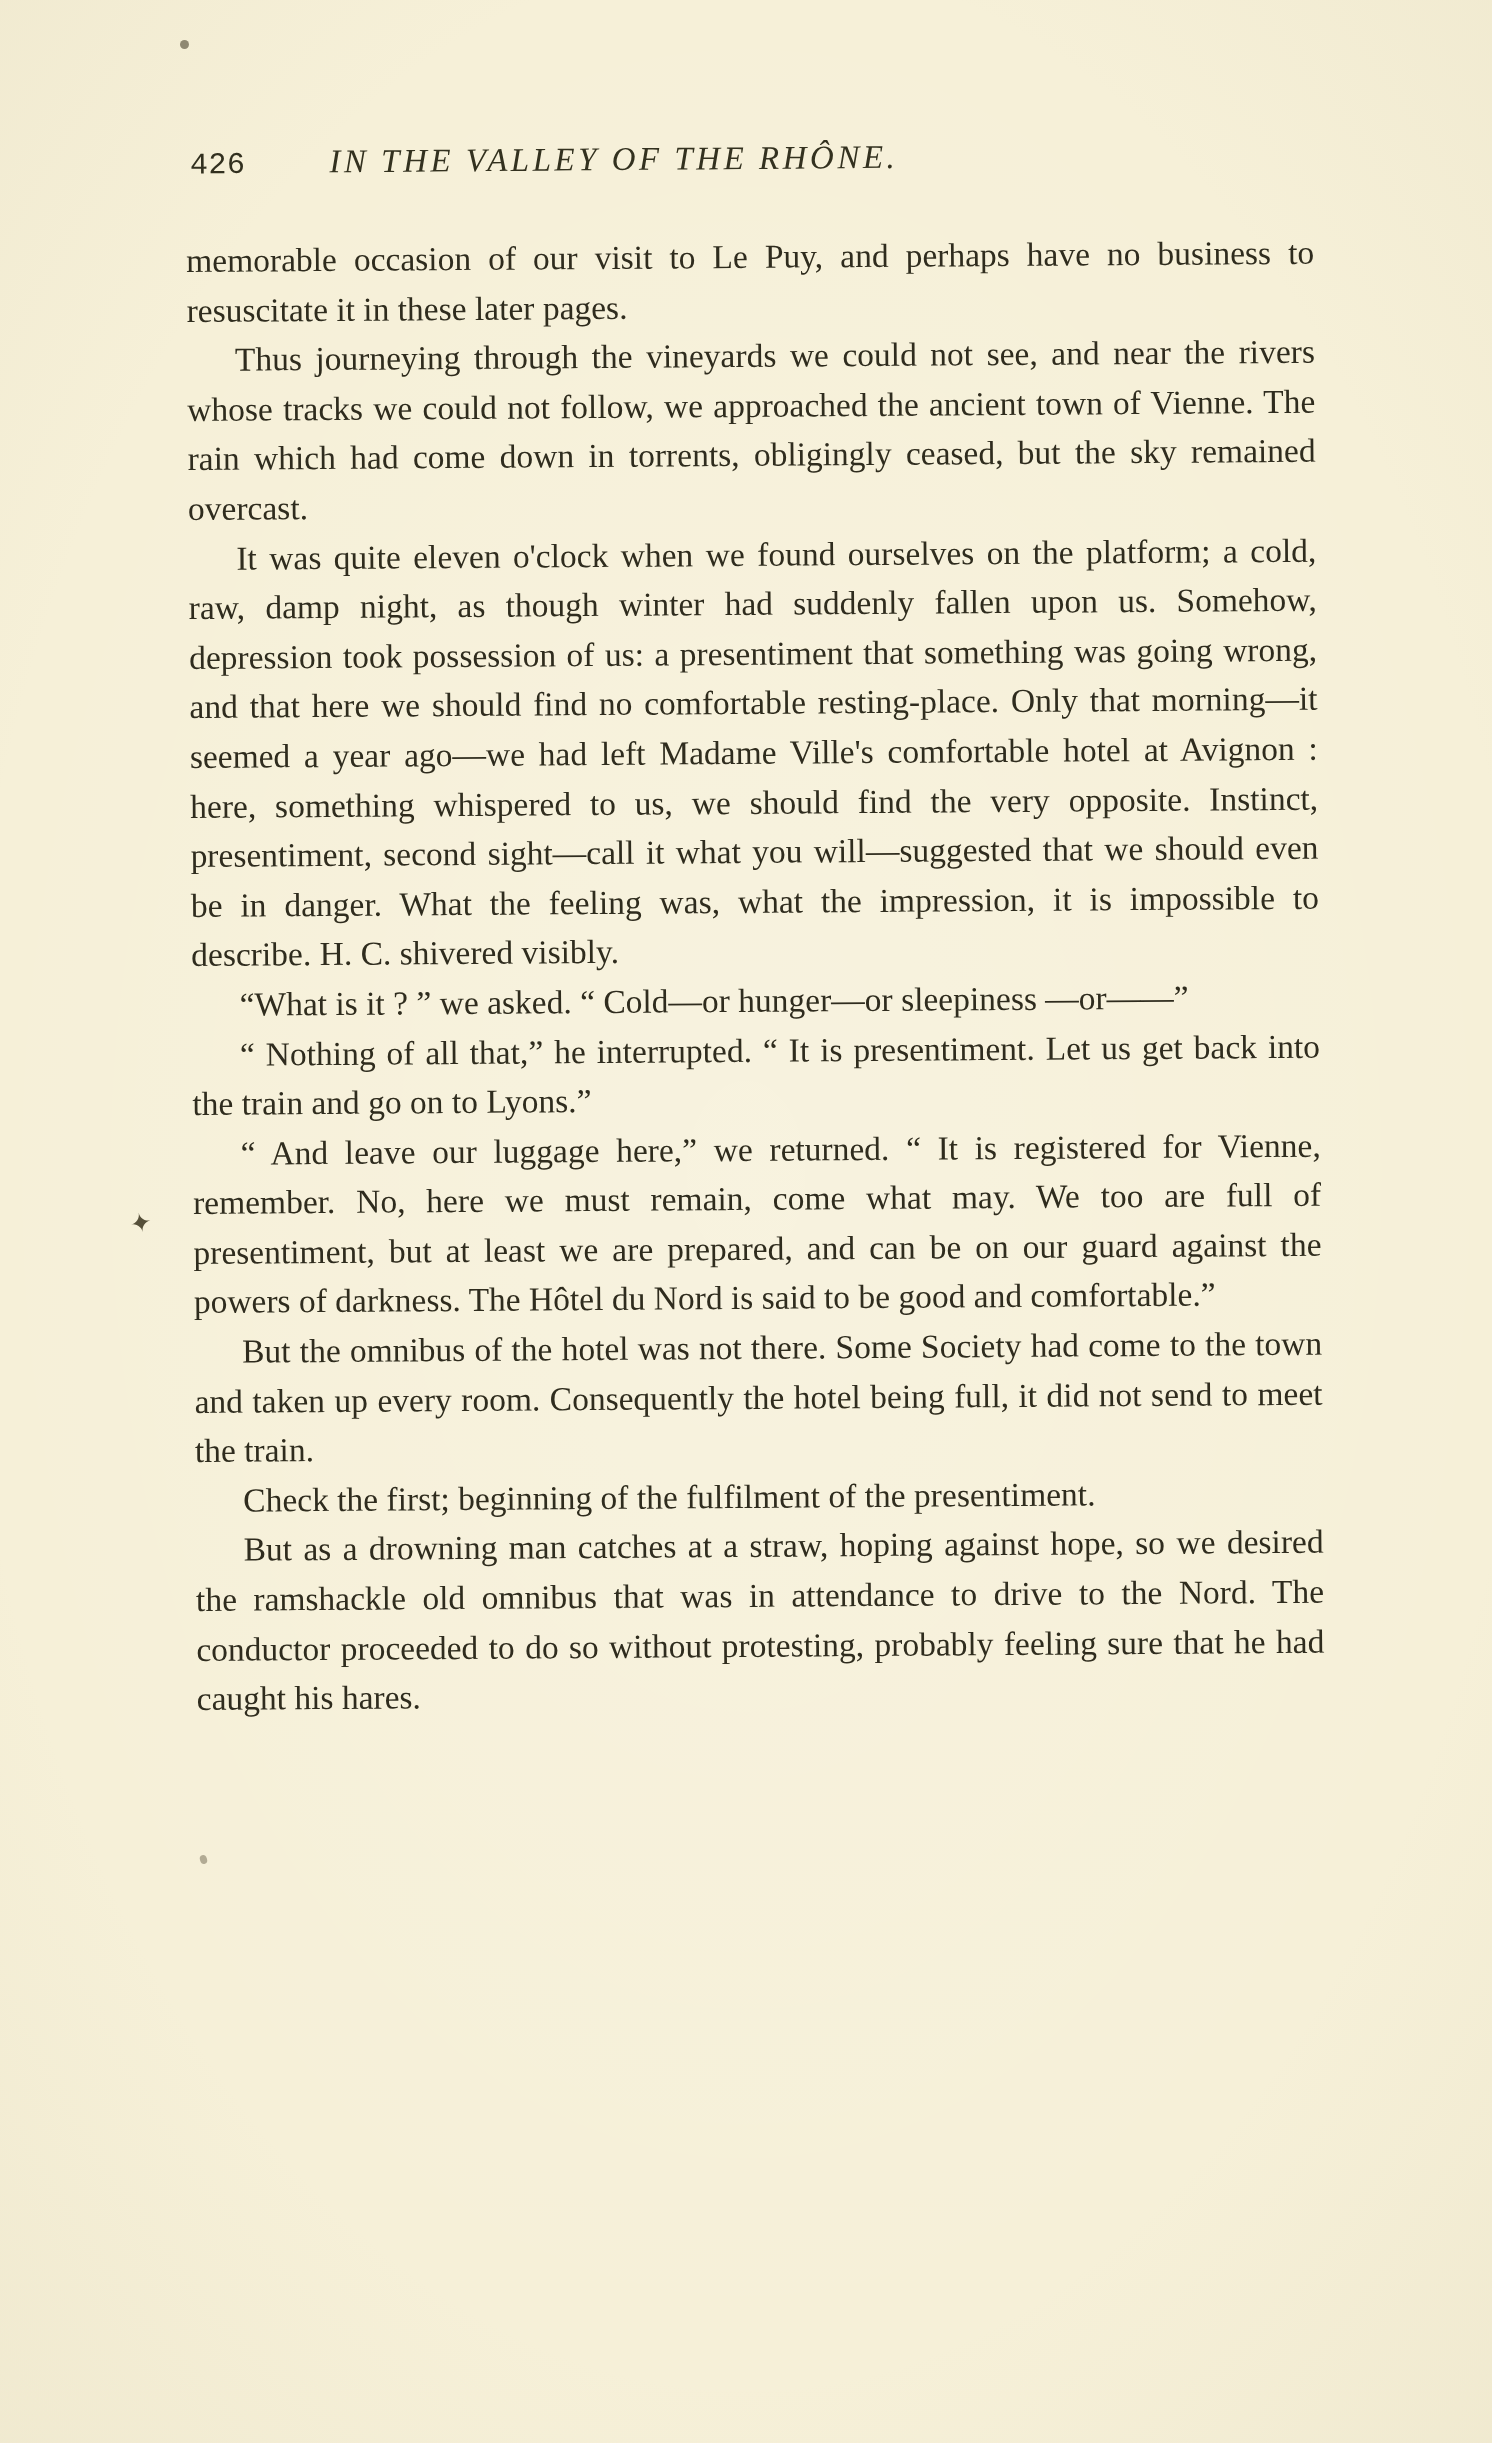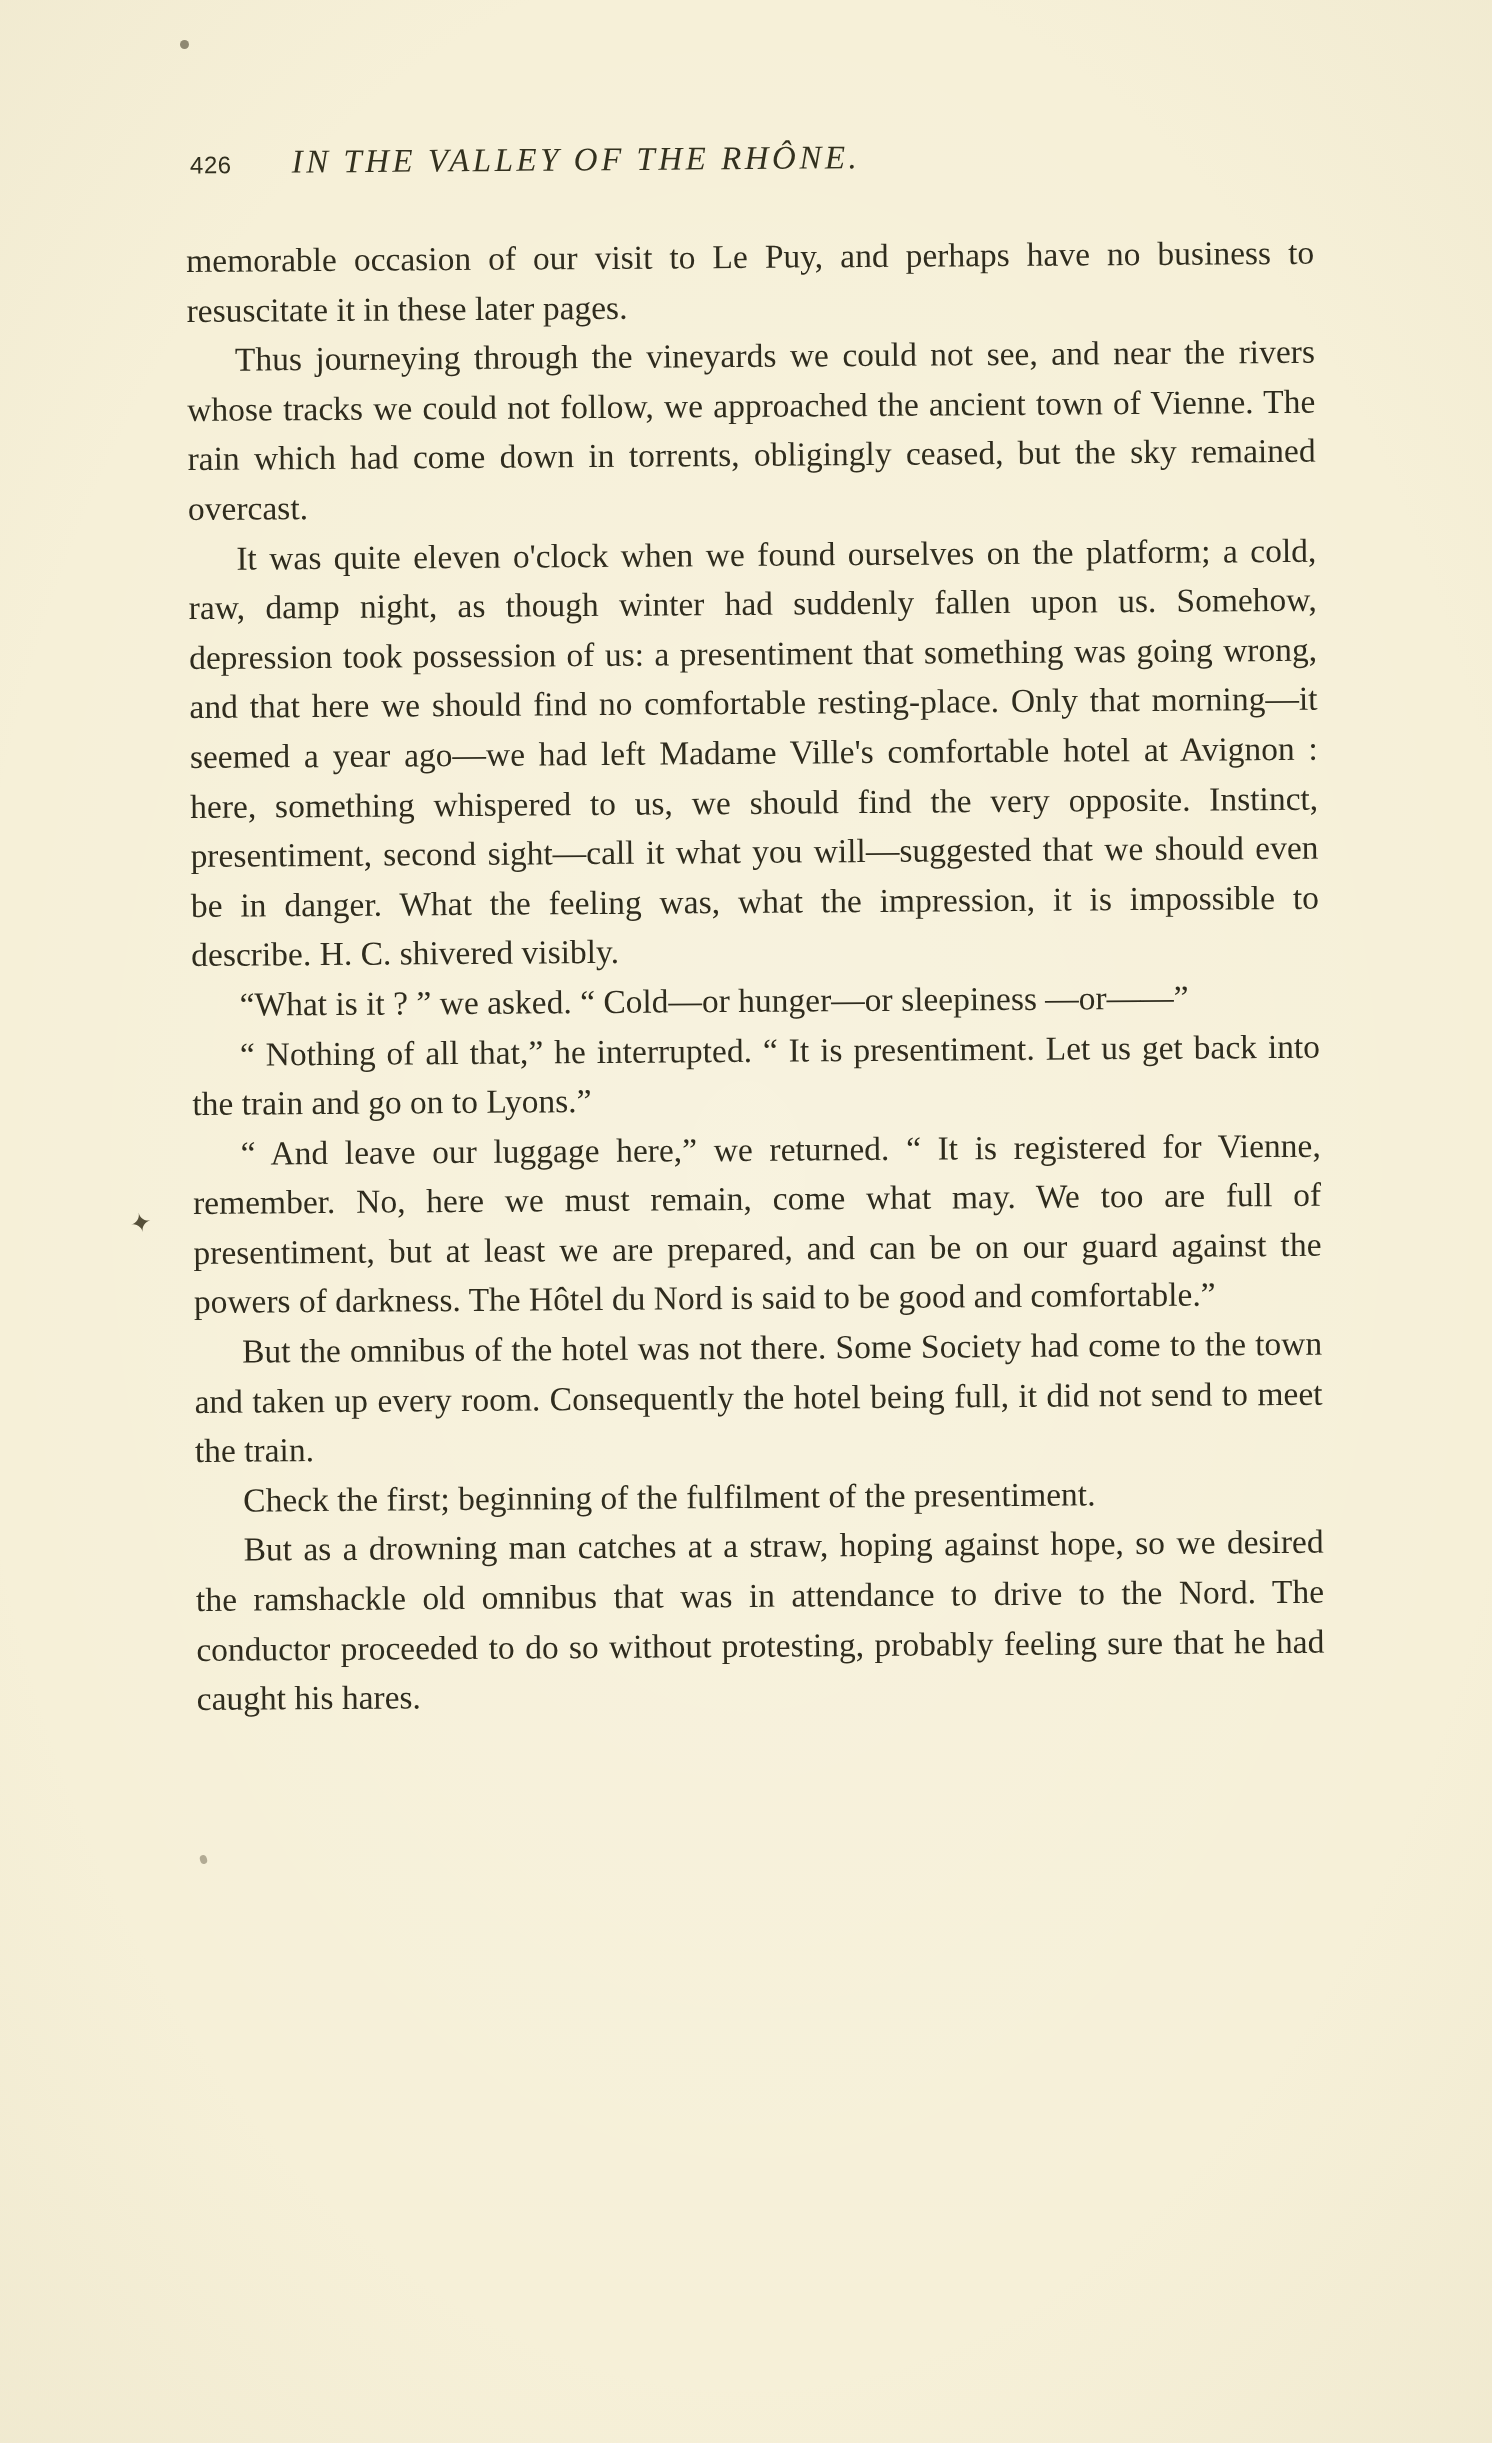--- a/index.html
+++ b/index.html
@@ -42,25 +42,25 @@
   .running-head {
     position: absolute;
     left: 190px;
     top: 140px;
     width: 1120px;
     display: flex;
     align-items: baseline;
     transform: rotate(-0.45deg);
   }
   .folio {
-    font-size: 24px;
+    font-size: 30px;
     letter-spacing: 0.5px;
     color: #32301f;
-    margin-right: 60px;
-    font-family: Liberation Sans, sans-serif;
+    margin-right: 84px;
+    font-family: Liberation Mono, monospace;
   }
   .head-title {
     font-size: 33px;
     letter-spacing: 3.5px;
     font-style: italic;
     color: #33311f;
     white-space: nowrap;
   }
 
   .body-text {

